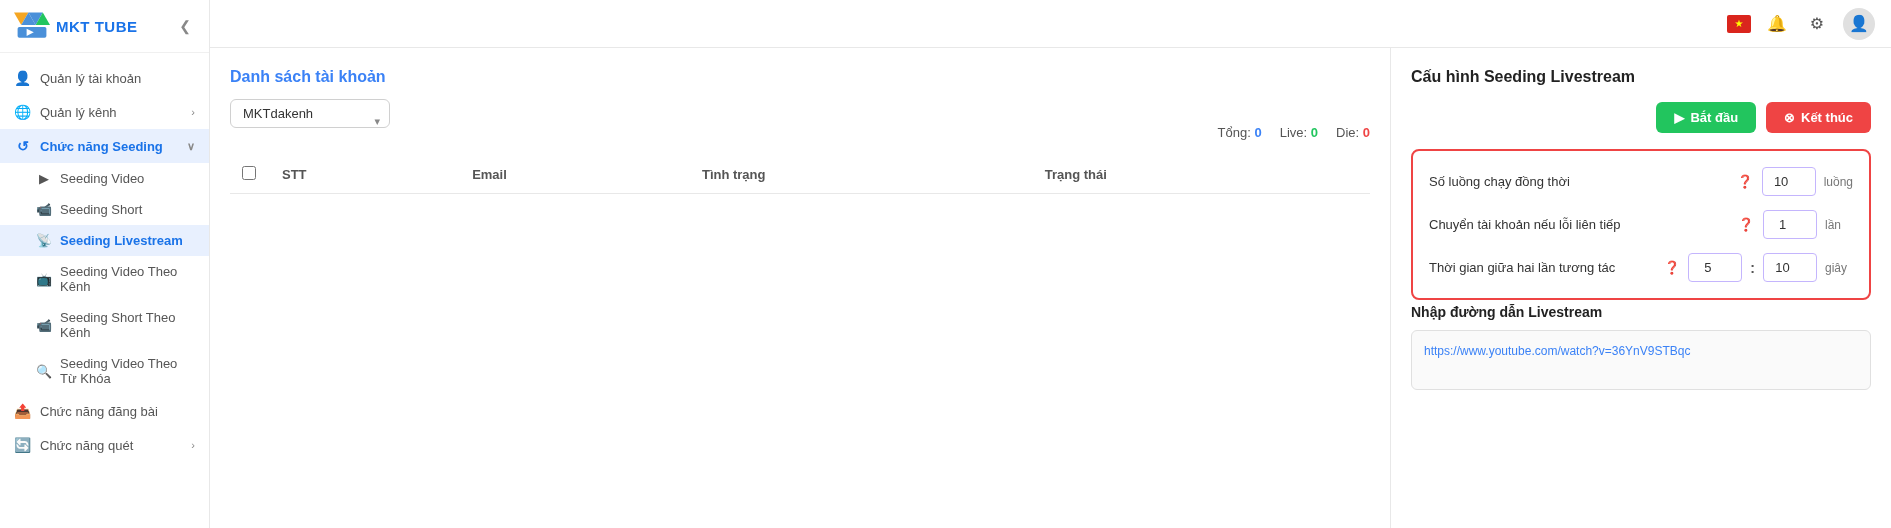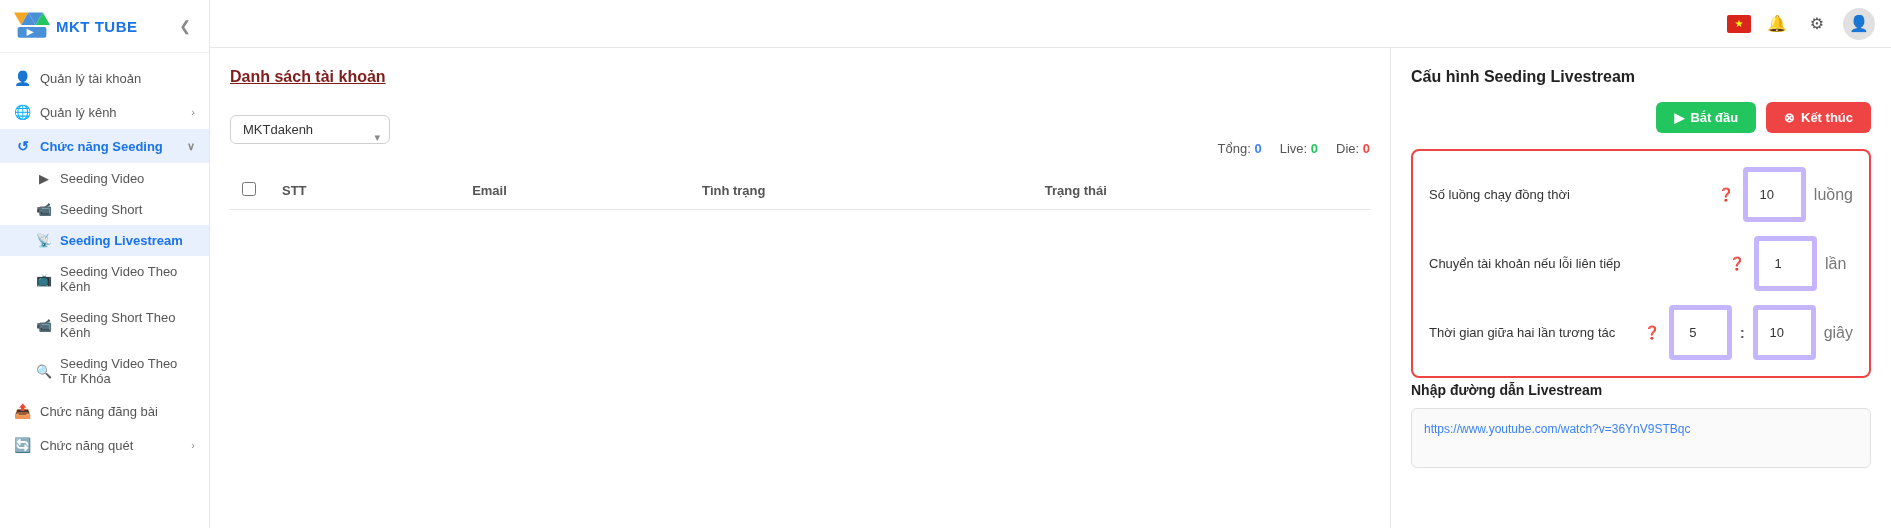--- a/index.html
+++ b/index.html
@@ -142,23 +142,22 @@
     .left-panel {
       flex: 1;
       padding: 20px;
       overflow-y: auto;
       border-right: 1px solid #e8e8e8;
       background: #fff;
     }
     .panel-title {
       font-size: 16px;
       font-weight: 700;
-      color: #7f1d1d;
-      margin-bottom: 16px;
-      text-decoration: underline;
+      color: #3b82f6;
+      margin-bottom: 0;
     }
     .toolbar-row {
       display: flex;
       align-items: center;
       justify-content: space-between;
       margin-bottom: 16px;
       gap: 12px;
     }
     .select-wrapper {
       position: relative;
@@ -282,31 +281,31 @@
       color: #333;
       font-size: 13px;
     }
     .help-icon {
       color: #888;
       font-size: 13px;
       cursor: pointer;
       margin-left: 4px;
     }
     .config-input {
-      width: 63px;
-      border: 5px solid #c4b5fd;
+      width: 54px;
+      border: 1px solid #c4b5fd;
       border-radius: 4px;
-      padding: 15px 8px;
+      padding: 6px 8px;
       font-size: 13px;
       text-align: center;
       color: #333;
     }
     .config-unit {
       color: #777;
-      font-size: 16px;
+      font-size: 12px;
       min-width: 28px;
     }
     .time-separator {
       color: #555;
       font-size: 14px;
       font-weight: 600;
     }
 
     
     .url-section { margin-top: 4px; }

